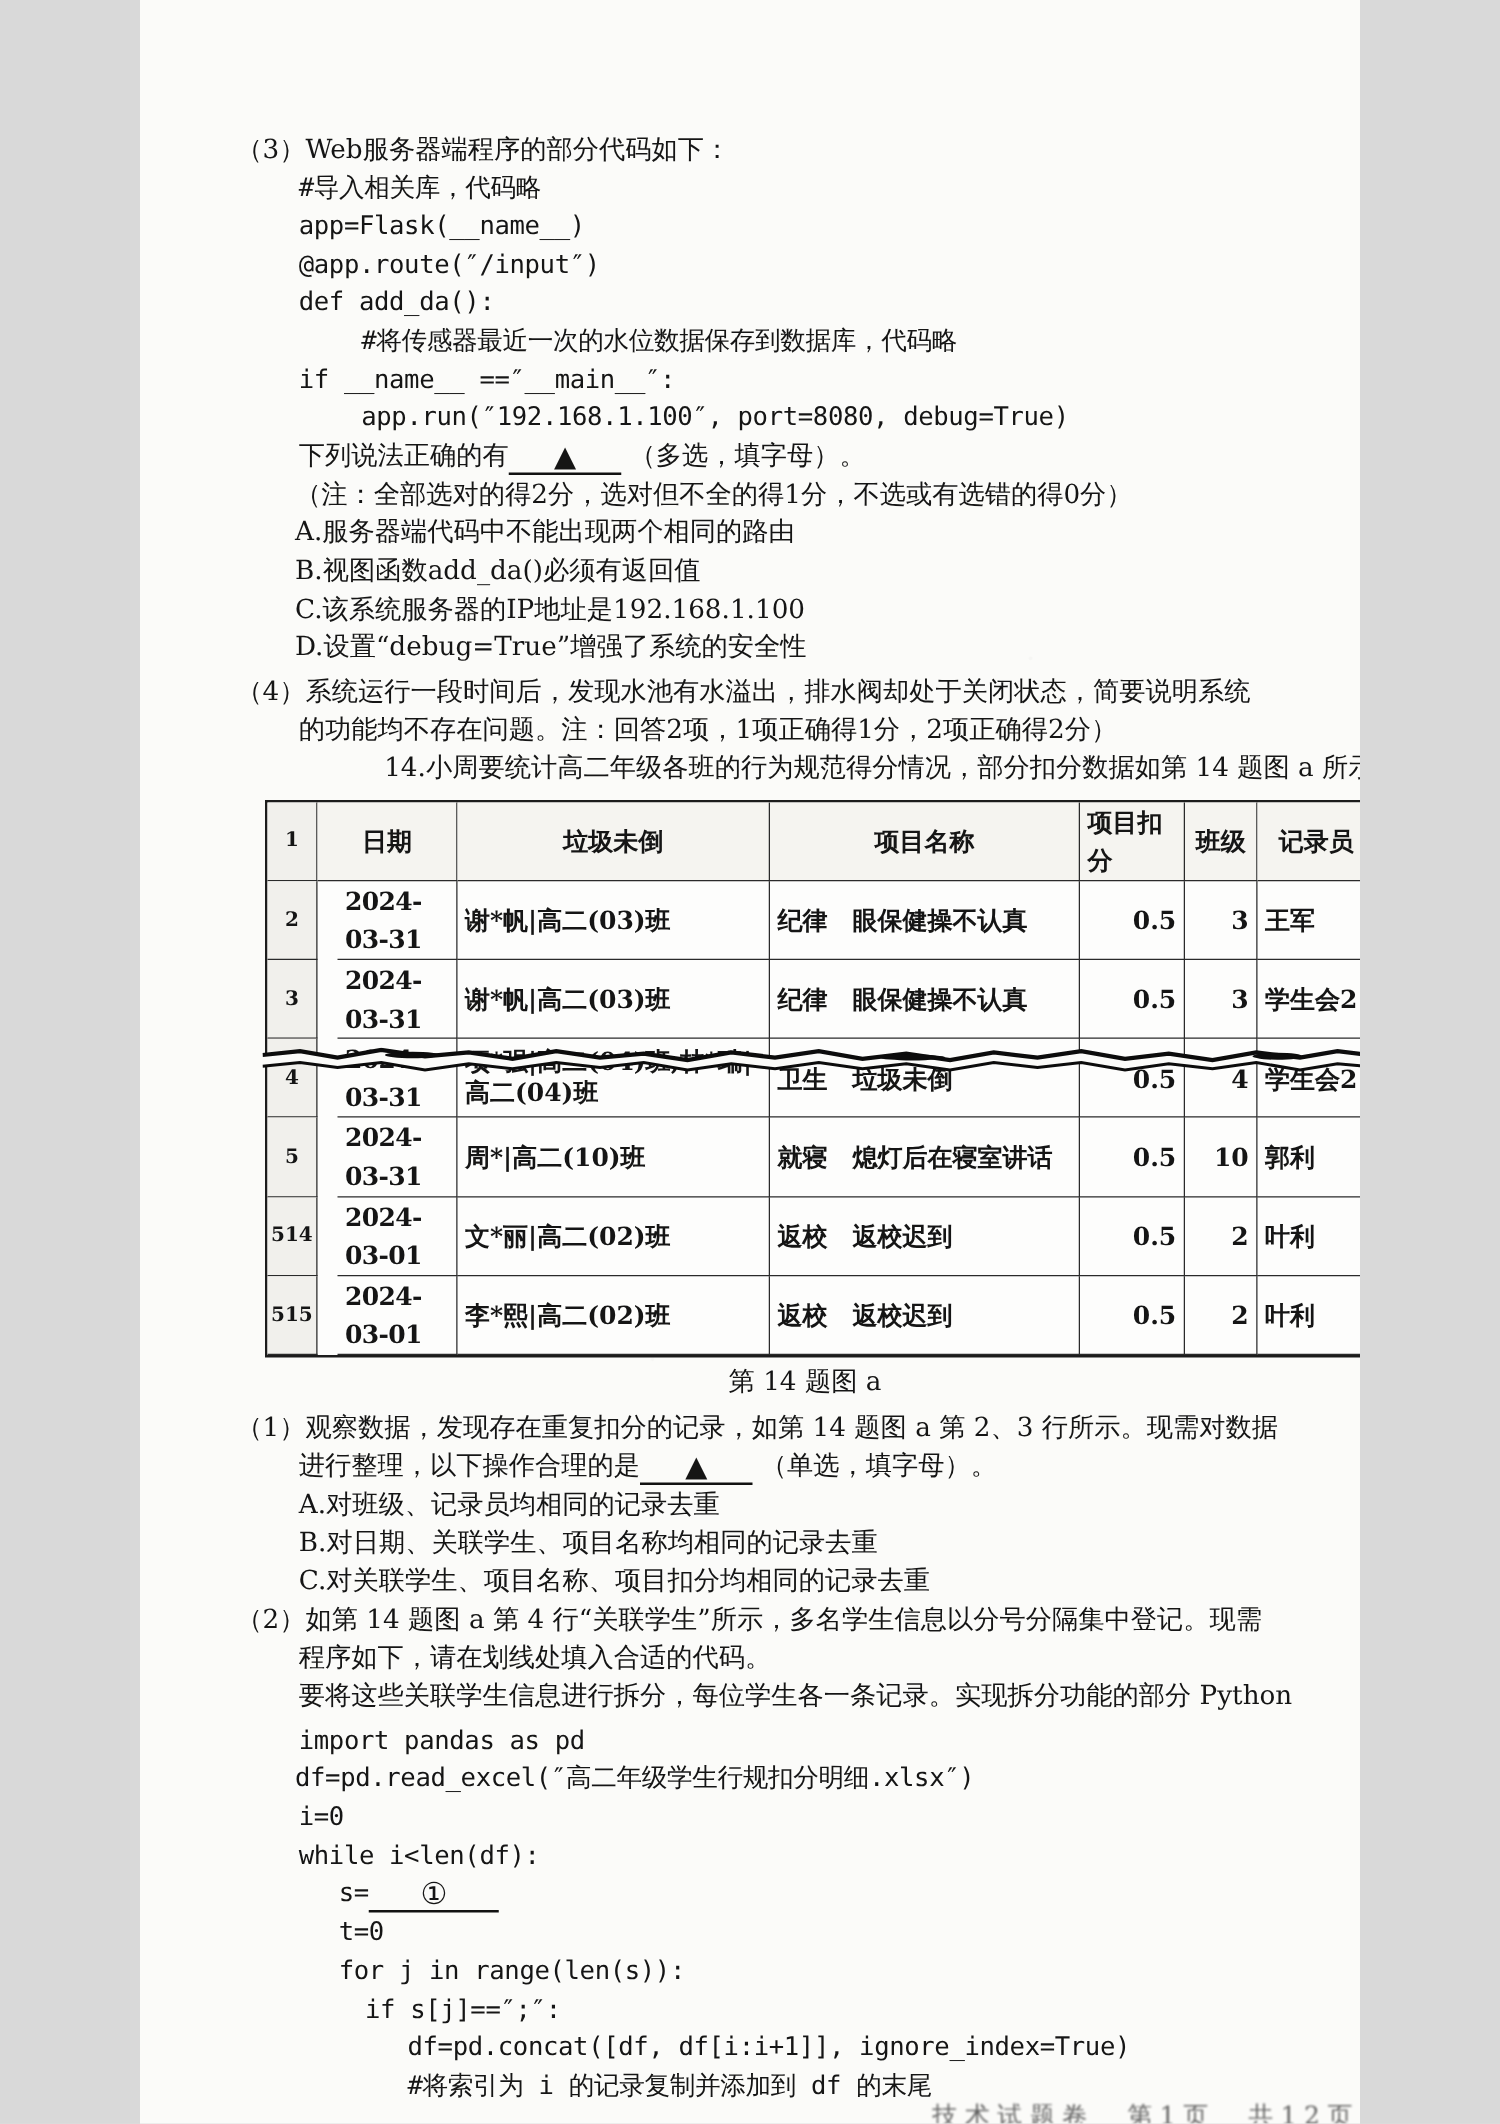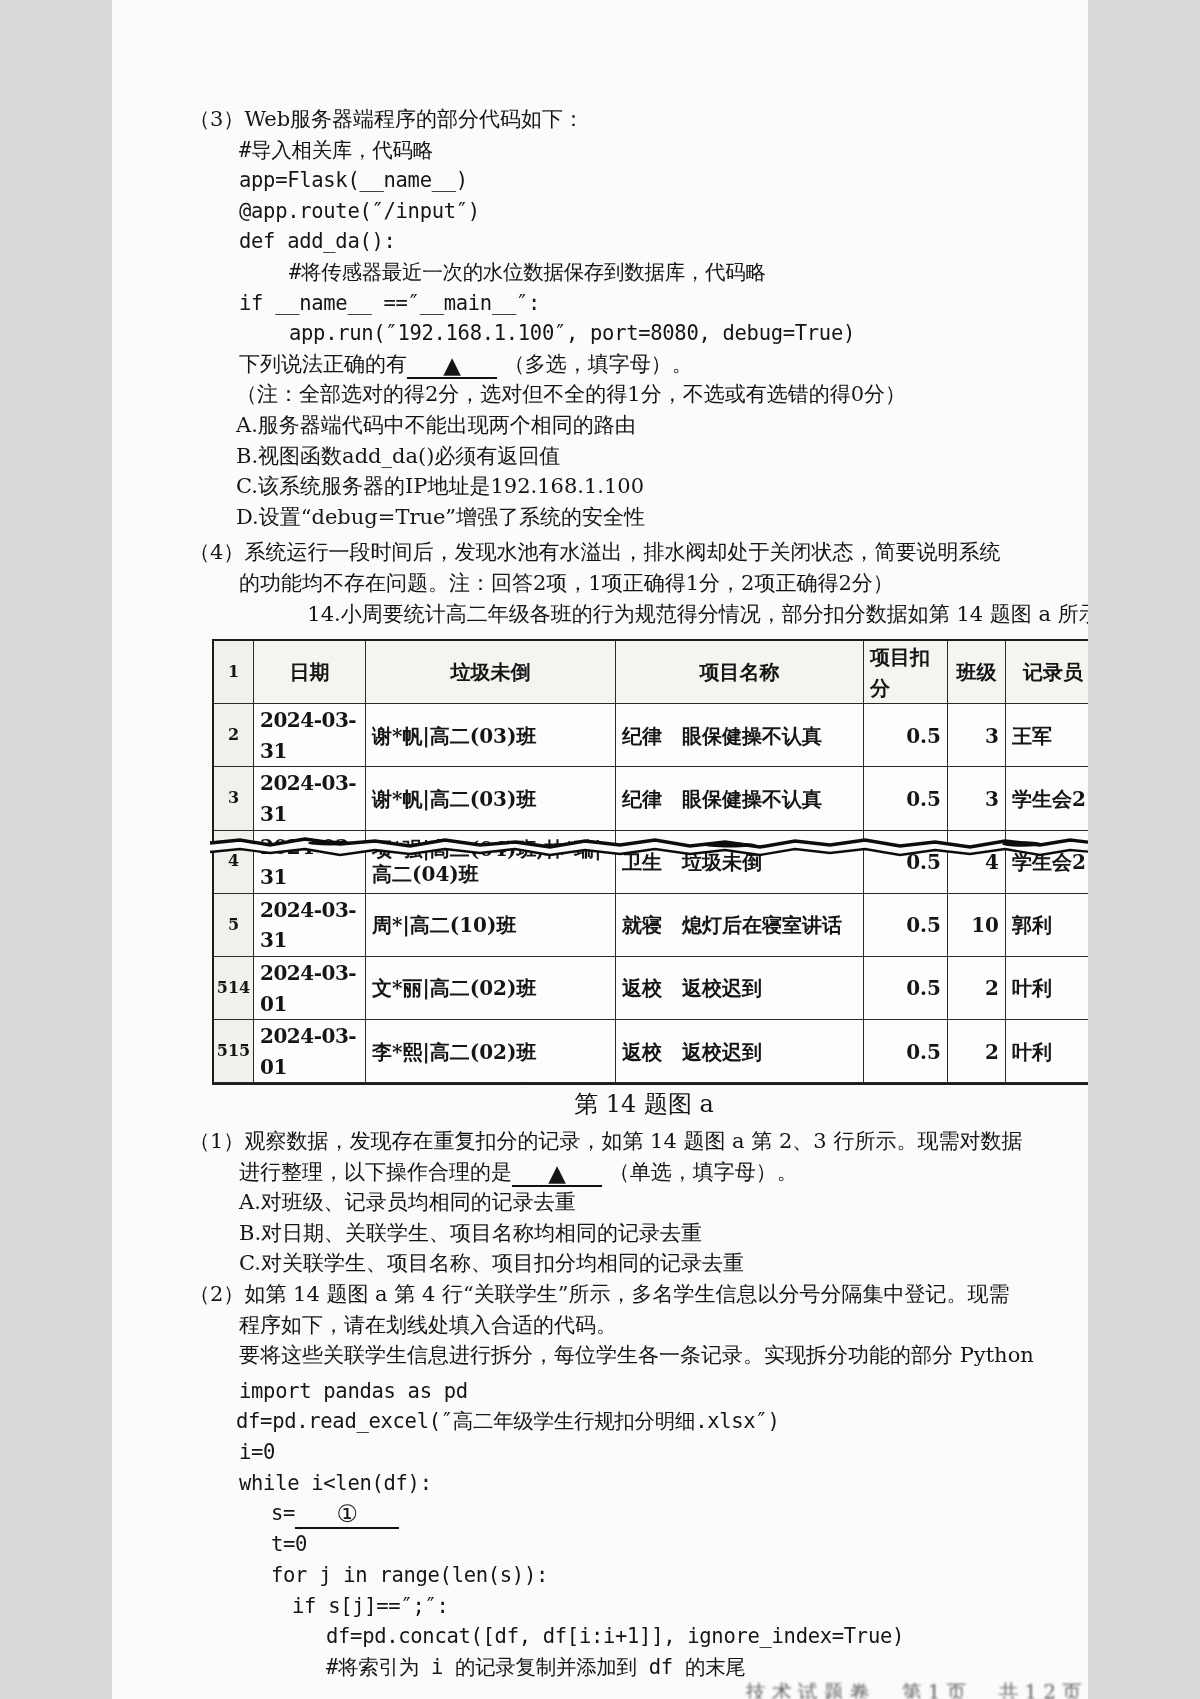--- a/index.html
+++ b/index.html
@@ -52,28 +52,28 @@
     border-right:1.6px solid #2a2a2a;
     border-bottom:1.6px solid #2a2a2a;
     padding:1px 6px 0 6px;
     display:flex;align-items:center;
     min-height:30px;
     overflow:hidden;
   }
   .cell:nth-child(7n){border-right:none;}
   .rownum{justify-content:center;background:#f1f0ec;font-size:16px;padding:0 2px;}
   .hdr{justify-content:center;background:#f5f4f0;font-weight:700;}
-  .c-date{justify-content:center;letter-spacing:-0.5px;}
+  .c-date{justify-content:center;letter-spacing:-0.5px;margin-left:16px;}
   .c-num{justify-content:flex-end;}
   .c-wrap{white-space:normal;line-height:25px;padding-top:3px;padding-bottom:3px;}
   .tear{
     position:absolute;left:-4px;width:894px;top:196px;height:22px;z-index:5;
     pointer-events:none;
   }
-  .fig-caption{text-align:center;width:980px;margin:4px 0 6px -20px;font-size:24px;}
+  .fig-caption{text-align:center;width:980px;margin:4px 0 6px -20px;font-size:21px;}
   .footer{
     position:absolute;left:0;right:0;top:1679px;height:20px;overflow:hidden;
     text-align:right;font-size:20px;color:#3a3a3a;
     filter:blur(0.8px);opacity:0.8;letter-spacing:6px;
   }
   .sp{margin-top:5px;}
 </style>
 </head>
 <body>
 

